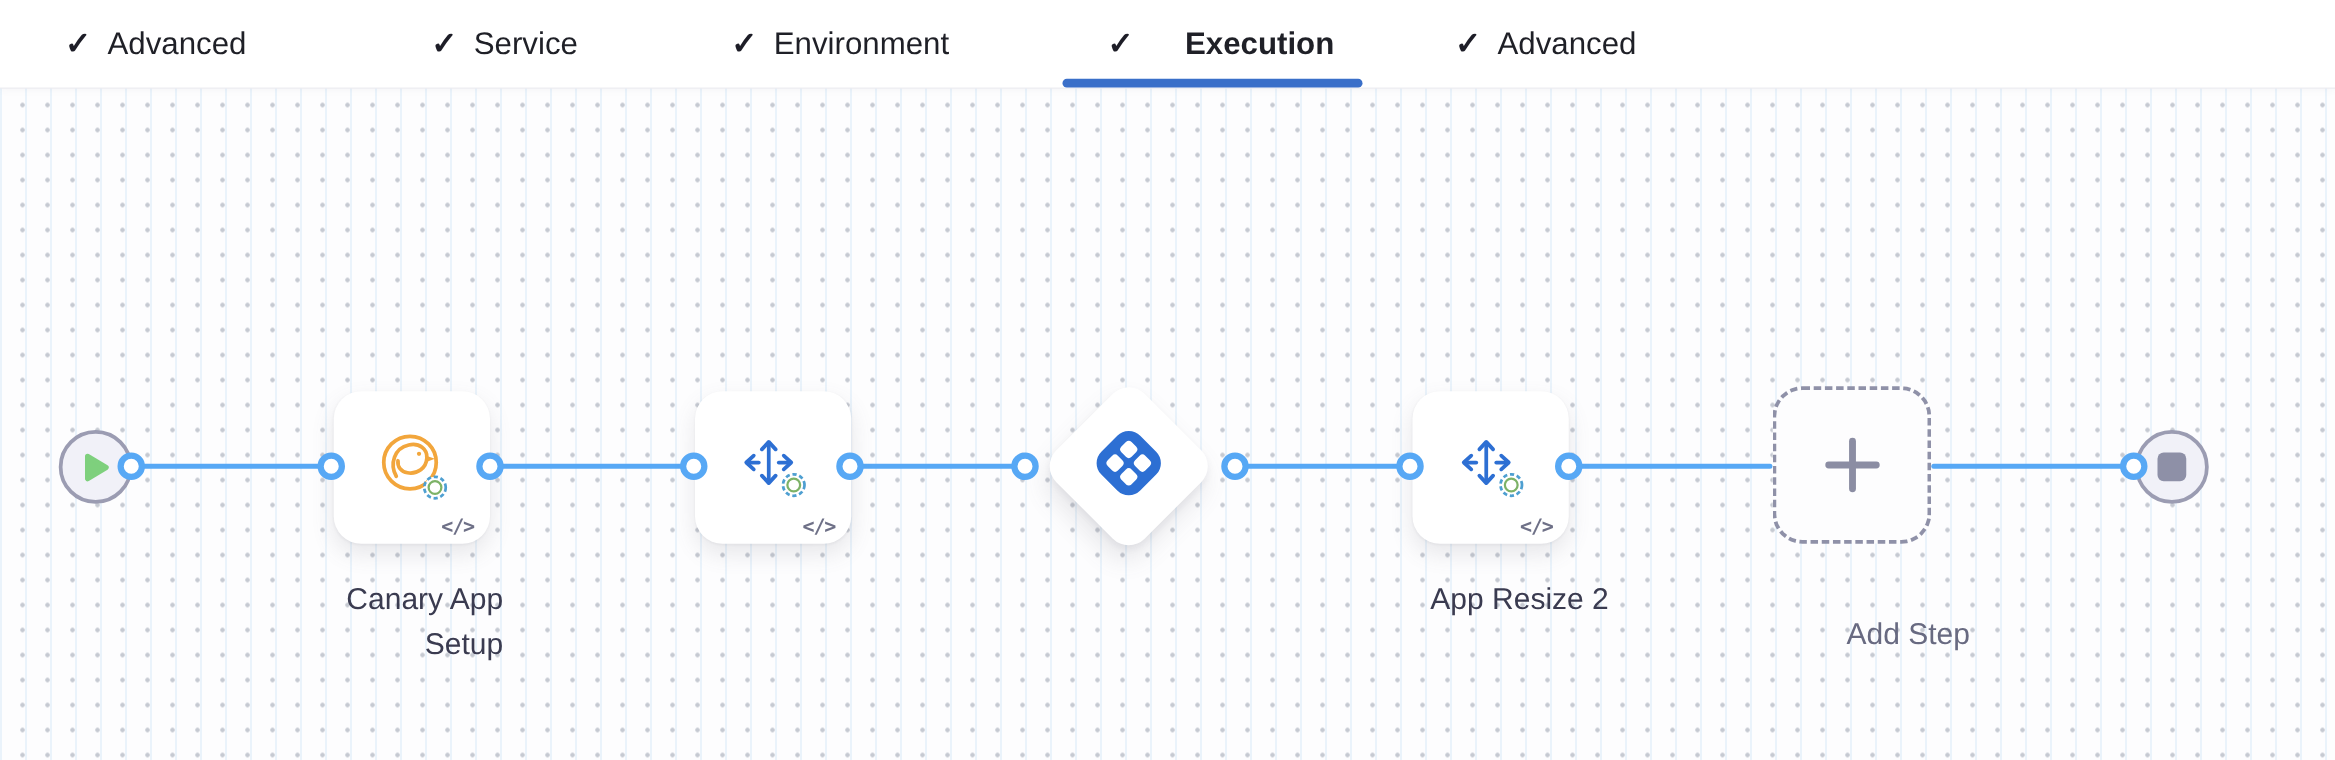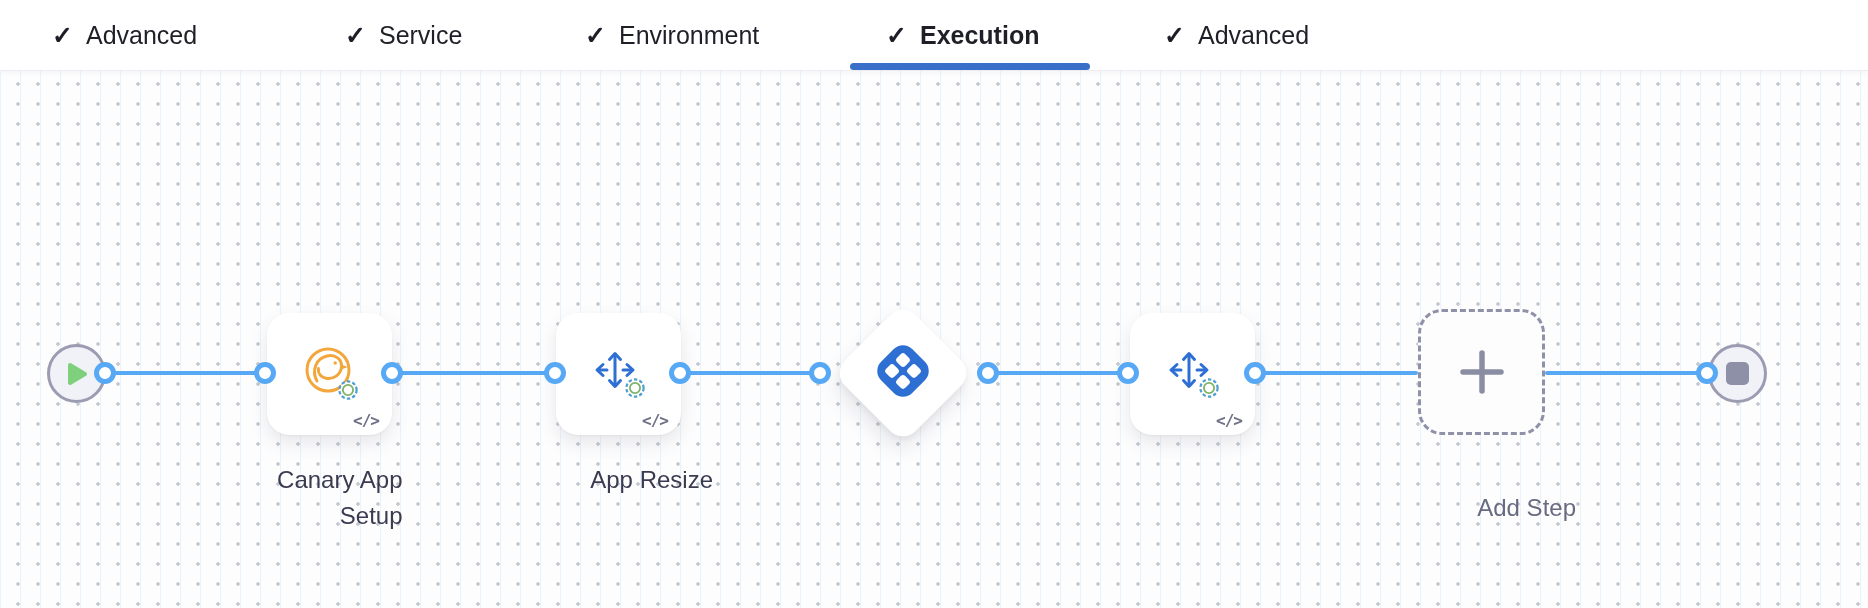--- a/index.html
+++ b/index.html
@@ -5,21 +5,21 @@
   html,body{margin:0;padding:0;}
   body{width:1868px;height:608px;overflow:hidden;font-family:"Liberation Sans",sans-serif;background:#fff;}
   .screen{position:relative;width:1868px;height:608px;background:#fff;}
 
   
   .tabbar{position:absolute;top:0;left:0;width:1868px;height:70px;background:#fff;z-index:5;
           box-shadow:0 1px 0 #ececf1,0 3px 6px rgba(96,97,112,0.05);}
   .tab{position:absolute;top:0;height:70px;display:flex;align-items:center;gap:13px;
        font-size:25px;color:#1f2027;cursor:pointer;white-space:nowrap;}
   .tab .check{font-size:25px;font-weight:700;color:#1d1d27;line-height:1;}
-  .tab.active .tab-label{font-weight:700;}
+  .tab.active .tab-label{font-weight:700;margin-left:28px;}
   .tab-underline{position:absolute;left:850px;top:63px;width:240px;height:7px;border-radius:4px;
                  background:var(--underline,#3a6fc9);}
 
   
   .canvas{position:absolute;top:70px;left:0;width:1868px;height:538px;
     background-color:#fdfdfe;
     background-image:
       linear-gradient(to right,#eaf3fb 1.5px,transparent 1.5px),
       radial-gradient(circle,#c6cad2 1.5px,transparent 2.1px);
     background-size:20px 20px,20px 20px;
@@ -189,17 +189,17 @@
           <line x1="4" y1="23" x2="42" y2="23"></line>
         </g>
       </svg>
     </div>
 
     <div class="endpoint" style="left:1708px">
       <div class="stop-square"></div>
     </div>
 
     <div class="step-label narrow" style="left:330px">Canary App Setup</div>
-    <div class="step-label wide" style="left:618px">App Resize</div>
+    <div class="step-label wide" style="left:1192px">App Resize 2</div>
     <div class="step-label wide muted" style="left:1481px">Add Step</div>
 
   </div>
 </div>
 
 </body></html>

